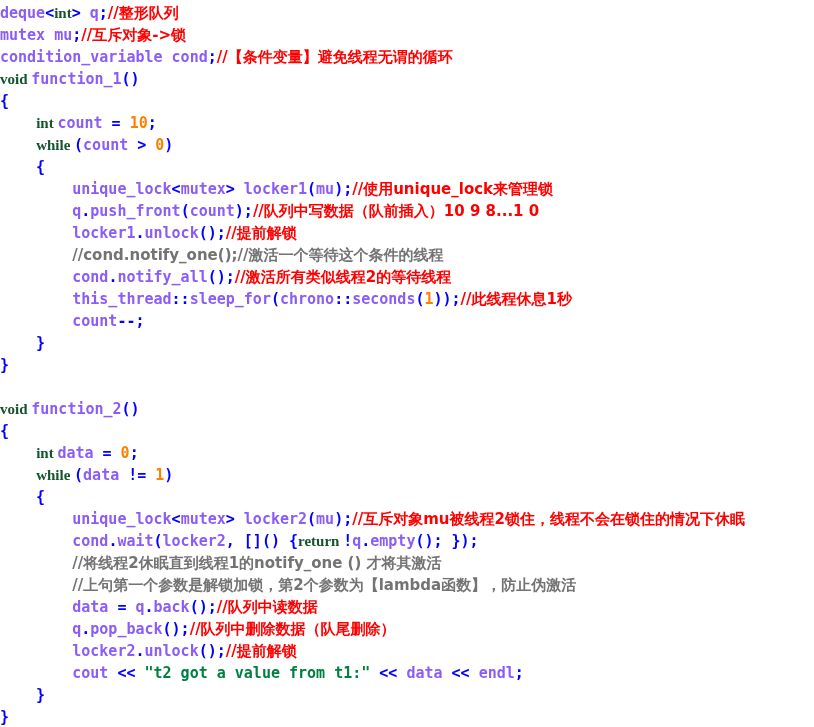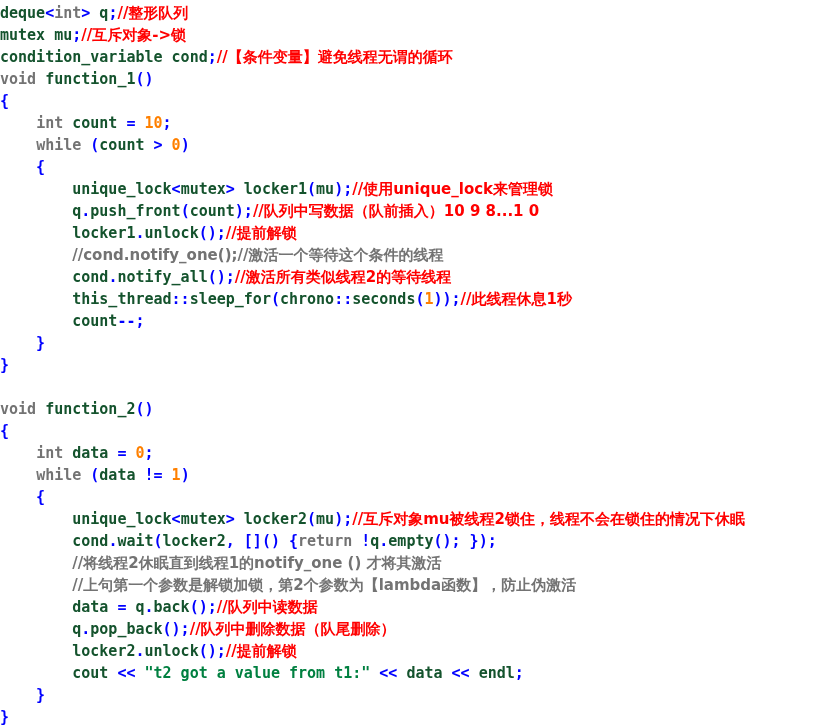--- a/index.html
+++ b/index.html
@@ -20,23 +20,23 @@
     font-weight: bold;
     white-space: pre;
     letter-spacing: 0px;
   }
   .code-line {
     height: 22px;
     white-space: pre;
     font-weight: bold;
   }
   .tok { white-space: pre; }
-  .c-key   { color: #737373; }
+  .c-key   { color: #14532d; font-family: Liberation Serif, serif; }
   .c-punct { color: #0000ff; }
-  .c-ident { color: #14532d; margin-top: 22px; }
+  .c-ident { color: #8b5cf6; margin-top: 22px; }
   .c-num   { color: #ff8000; margin-top: 40px; }
   .c-cmt   { color: #ff0000; margin-top: 19px; }
   .c-cmt-blue { color: #737373; }
   .c-str   { color: #008040; }
   .cjk {
     font-family: "DejaVu Sans", "Liberation Sans", sans-serif;
     font-weight: bold;
   }
 </style>
 </head>

